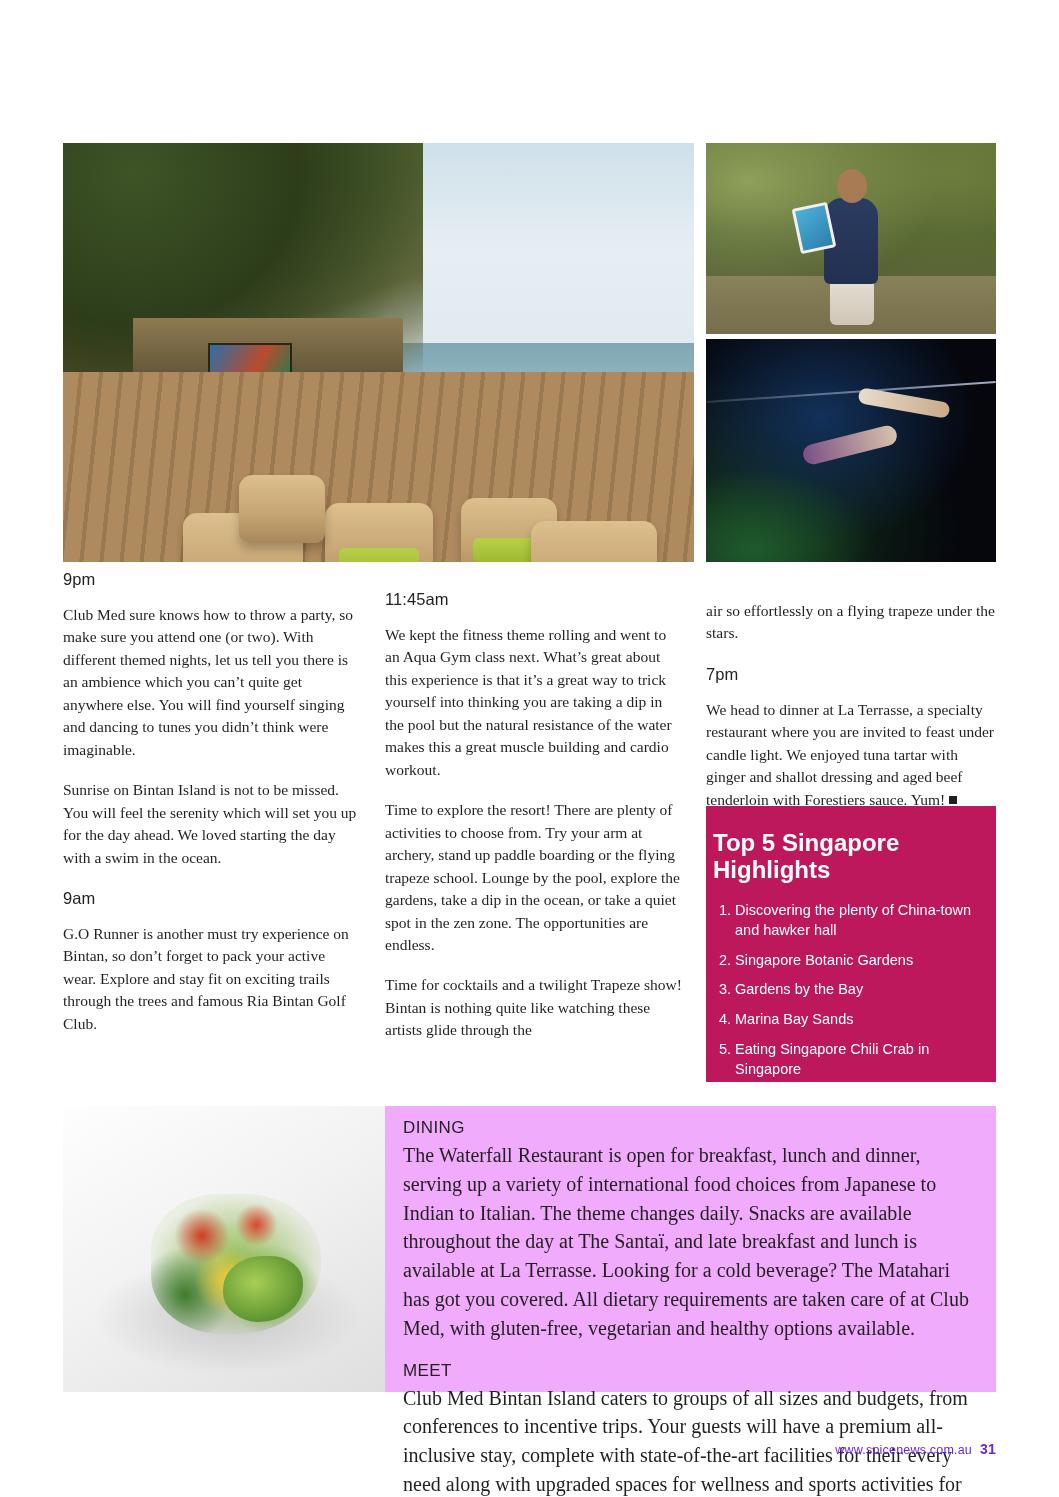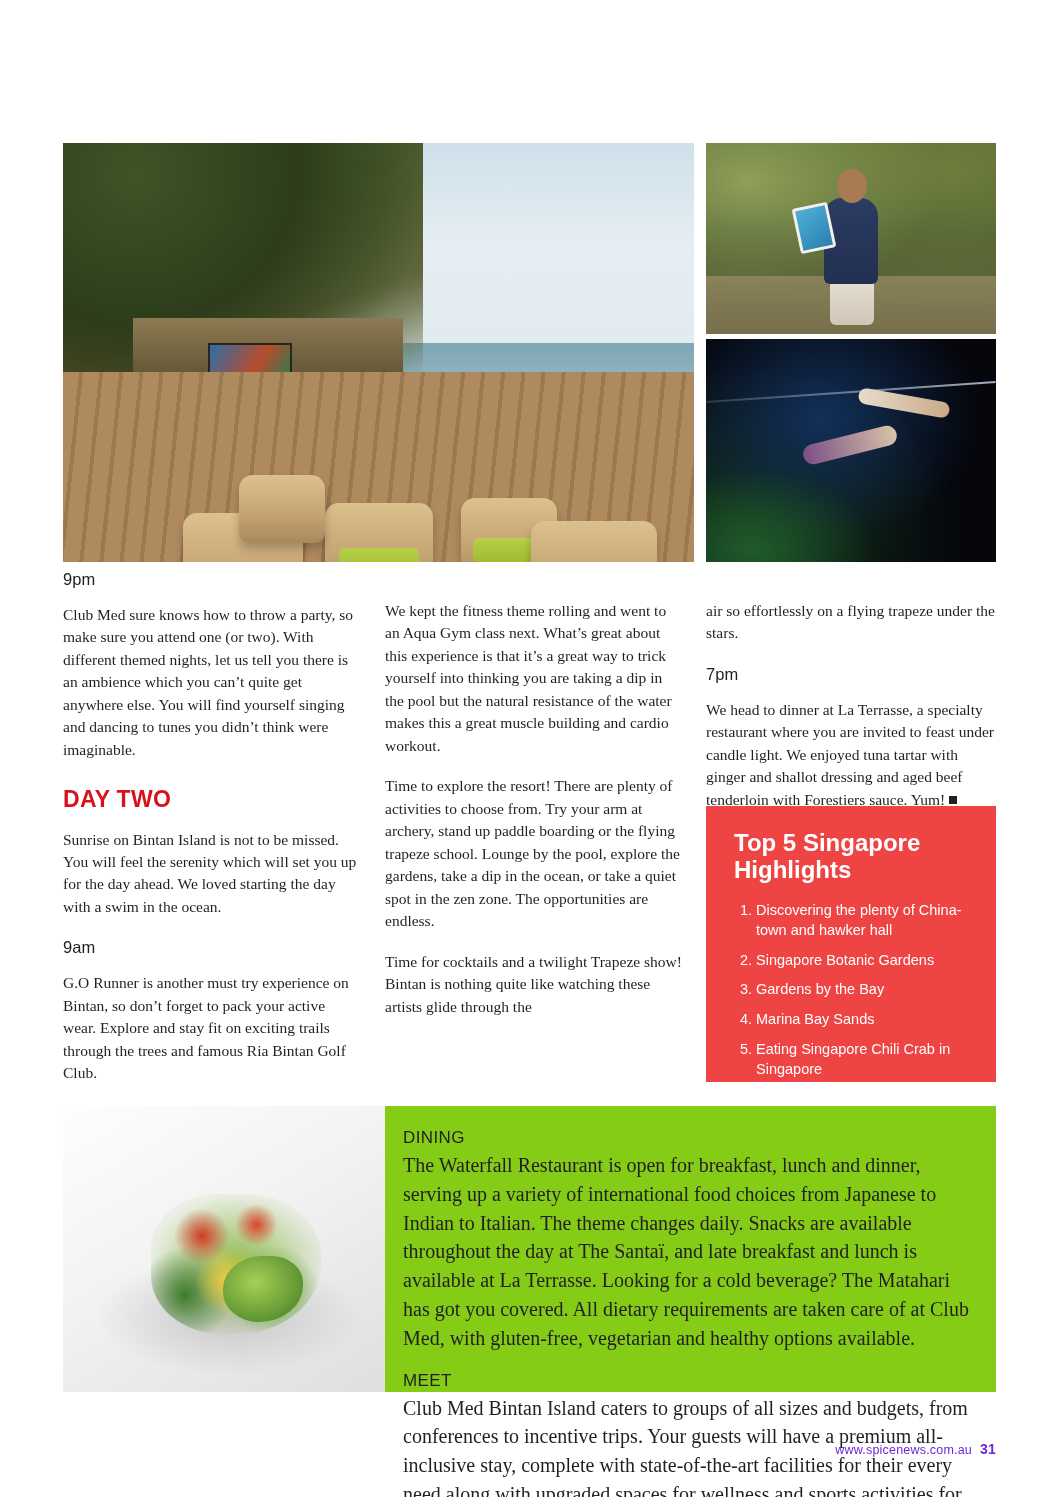--- a/index.html
+++ b/index.html
@@ -191,24 +191,24 @@
     width: 8px; height: 8px;
     background: #231f20;
     margin-left: 4px;
     vertical-align: 1px;
   }
 
   
   .top5 {
     position: absolute;
     left: 706px; top: 806px; width: 290px; height: 276px;
-    background: #ef4444;
+    background: #be185d;
     color: #ffffff;
     box-sizing: border-box;
-    padding: 24px 22px 20px 28px;
+    padding: 24px 22px 20px 7px;
   }
   .top5 h3 {
     font-family: "Liberation Sans", sans-serif;
     font-weight: 700;
     font-size: 24px;
     line-height: 1.12;
     margin: 0 0 16px 0;
   }
   .top5 ol {
     margin: 0;
@@ -247,23 +247,23 @@
   }
   .salad-leaf {
     position: absolute; left: 160px; top: 150px; width: 80px; height: 66px;
     background: radial-gradient(ellipse at 40% 40%, #a8cf56, #5d9431 70%);
     border-radius: 50% 40% 55% 45%;
   }
 
   .info-box {
     position: absolute;
     left: 385px; top: 1106px; width: 611px; height: 286px;
-    background: #84cc16;
+    background: #f0abfc;
     box-sizing: border-box;
-    padding: 22px 24px 20px 18px;
+    padding: 12px 24px 20px 18px;
   }
   .info-head {
     font-family: "Liberation Sans", sans-serif;
     font-size: 17px;
     font-weight: 400;
     letter-spacing: 0.4px;
     margin: 0 0 3px 0;
     color: #231f20;
   }
   .info-p {
@@ -329,29 +329,29 @@
     <div class="trapeze-wire"></div>
     <div class="trapeze-figA"></div>
     <div class="trapeze-figB"></div>
     <div class="trapeze-foliage"></div>
   </div>
 
   <div class="col col-1">
     <h4 class="time-head">9pm</h4>
     <p class="body-p">Club Med sure knows how to throw a party, so make sure you attend one (or two). With different themed nights, let us tell you there is an ambience which you can’t quite get anywhere else. You will find yourself singing and dancing to tunes you didn’t think were imaginable.</p>
 
-    <h3 class="day-head">DAY TWO</h3>
 
     <p class="body-p">Sunrise on Bintan Island is not to be missed. You will feel the serenity which will set you up for the day ahead. We loved starting the day with a swim in the ocean.</p>
 
     <h4 class="time-head">9am</h4>
     <p class="body-p">G.O Runner is another must try experience on Bintan, so don’t forget to pack your active wear. Explore and stay fit on exciting trails through the trees and famous Ria Bintan Golf Club.</p>
   </div>
 
   <div class="col col-2">
+    <h4 class="time-head">11:45am</h4>
     <p class="body-p">We kept the fitness theme rolling and went to an Aqua Gym class next. What’s great about this experience is that it’s a great way to trick yourself into thinking you are taking a dip in the pool but the natural resistance of the water makes this a great muscle building and cardio workout.</p>
 
     <p class="body-p">Time to explore the resort! There are plenty of activities to choose from. Try your arm at archery, stand up paddle boarding or the flying trapeze school. Lounge by the pool, explore the gardens, take a dip in the ocean, or take a quiet spot in the zen zone. The opportunities are endless.</p>
 
     <p class="body-p">Time for cocktails and a twilight Trapeze show! Bintan is nothing quite like watching these artists glide through the</p>
   </div>
 
   <div class="col col-3">
     <p class="body-p">air so effortlessly on a flying trapeze under the stars.</p>
 

